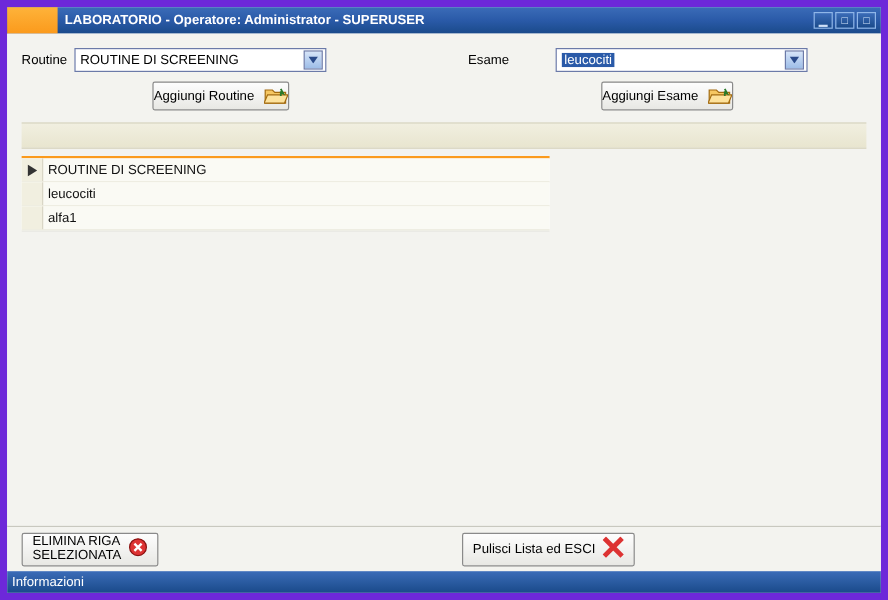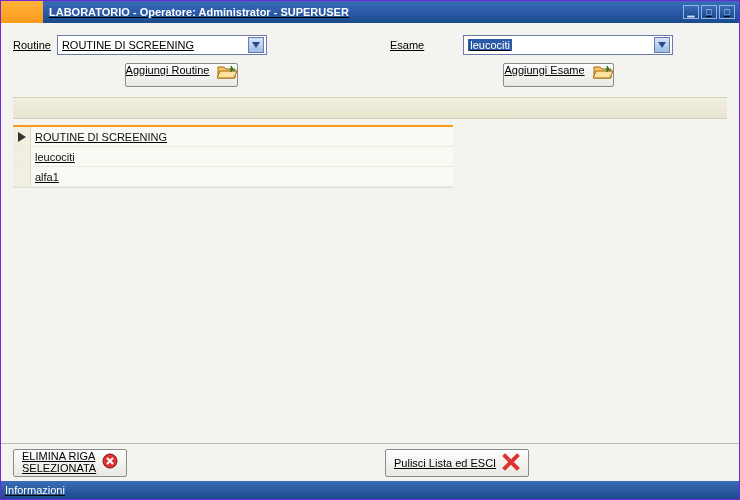--- a/index.html
+++ b/index.html
@@ -9,22 +9,21 @@
     background: #fff;
     width: 740px;
     height: 500px;
     overflow: hidden;
   }
   .window {
     width: 740px;
     height: 500px;
     display: flex;
     flex-direction: column;
-    border: 1px solid #6d28d9;
-    text-decoration: underline;
+    border: 6px solid #6d28d9;
   }
   .titlebar {
     height: 22px;
     background: linear-gradient(180deg, #3b6cb8 0%, #2a5aa8 50%, #1a4a8a 100%);
     display: flex;
     align-items: center;
     color: #fff;
     font-weight: bold;
     font-size: 11px;
     user-select: none;
@@ -96,21 +95,21 @@
   .combo .selected-hl {
     background: #2a5aa8;
     color: #fff;
     padding: 0 2px;
   }
   .btn {
     height: 24px;
     border: 1px solid #8a8a8a;
     background: linear-gradient(180deg, #fdfdfd, #e8e8e4);
     display: inline-flex;
-    align-items: flex-start;
+    align-items: center;
     padding: 0 0;
     gap: 8px;
     font-size: 11px;
     cursor: pointer;
     border-radius: 2px;
   }
   .icon-folder {
     width: 20px; height: 16px;
     flex-shrink: 0;
   }

